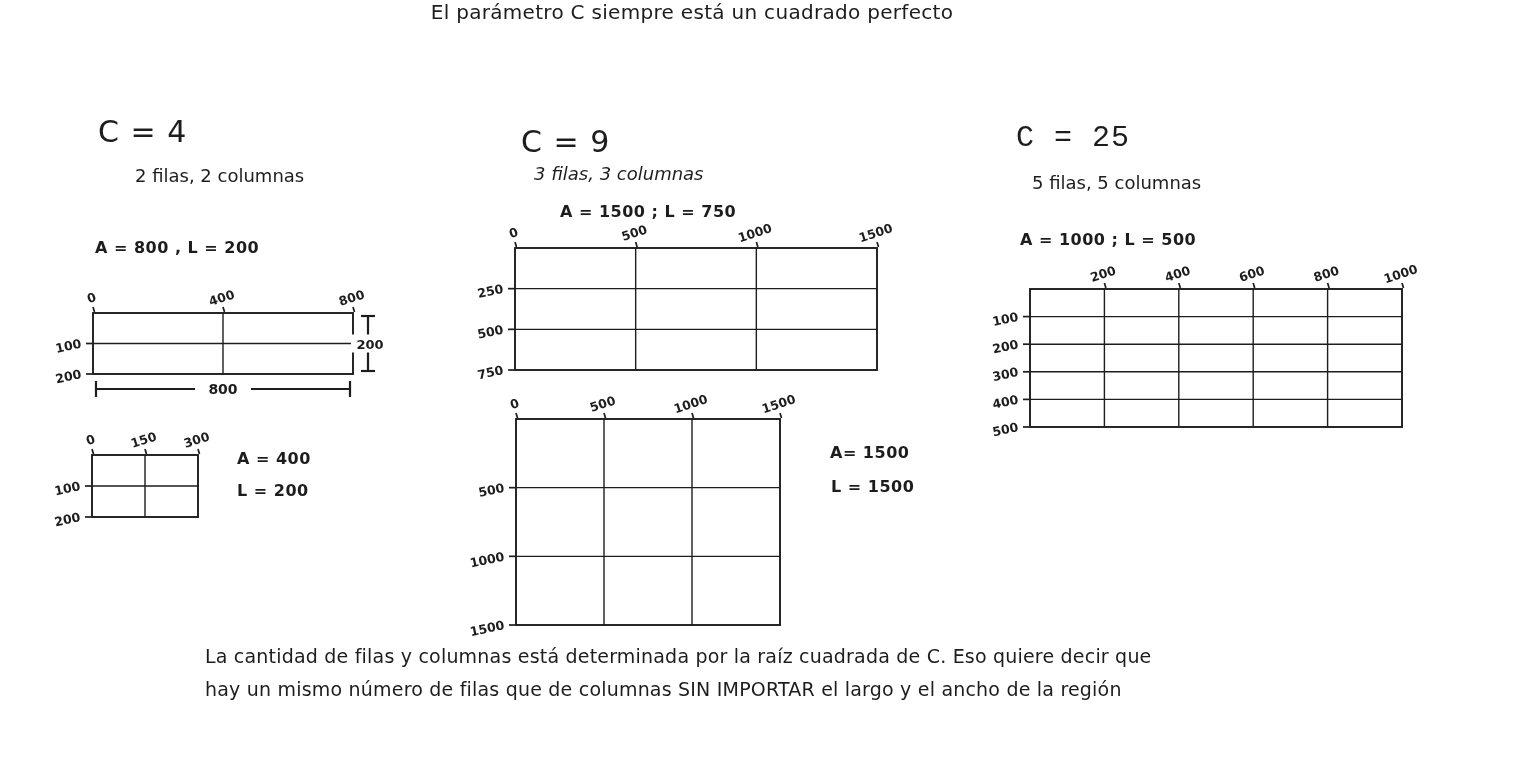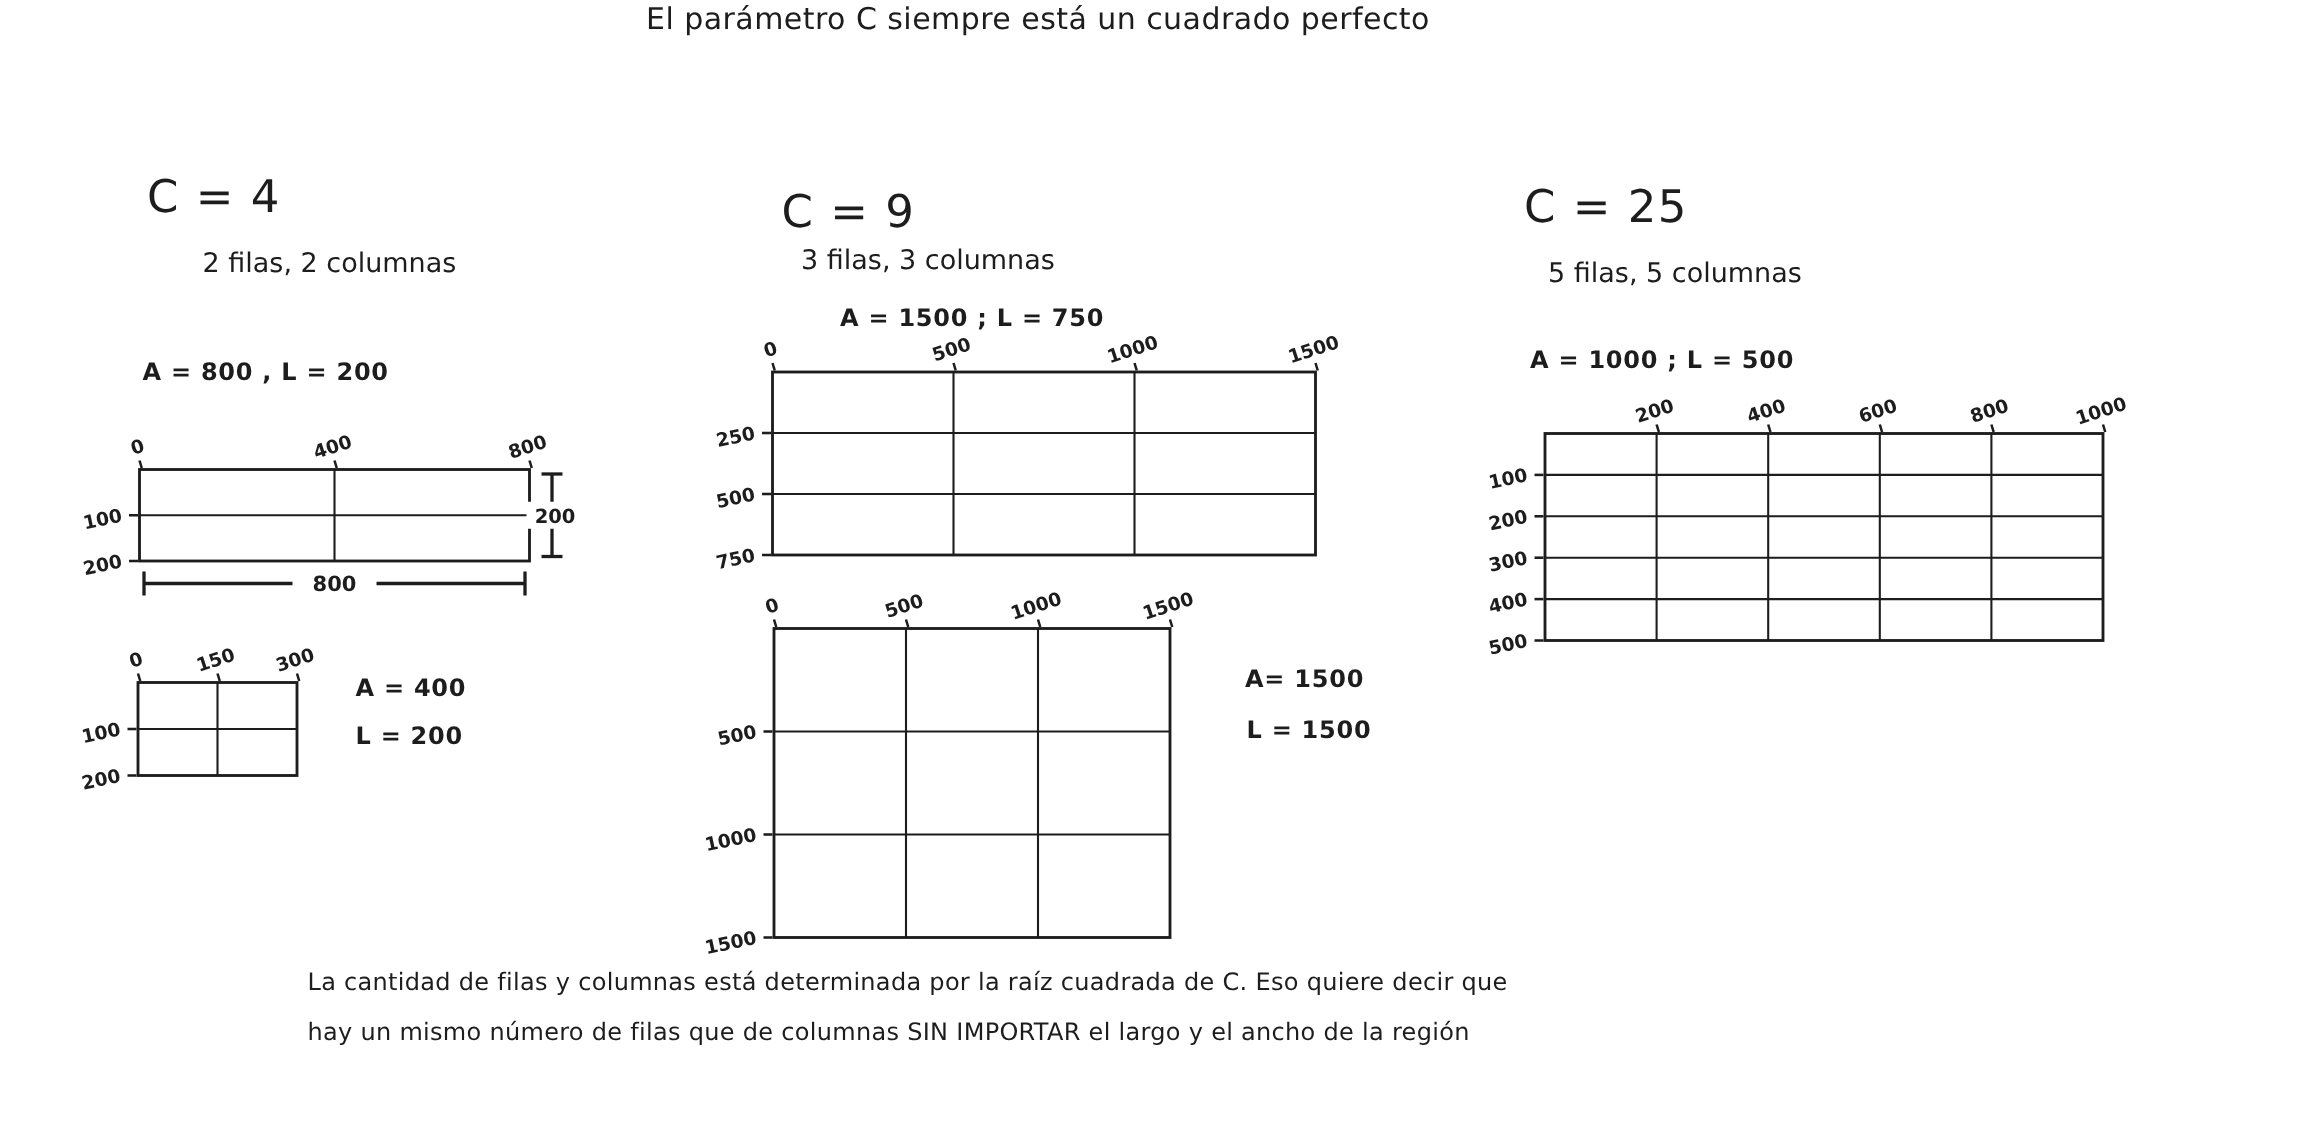--- a/index.html
+++ b/index.html
@@ -5,21 +5,21 @@
   html,body{margin:0;padding:0;}
   body{
     width:1532px;height:757px;background:#ffffff;position:relative;
     font-family:"DejaVu Sans",sans-serif;color:#1d1d1d;overflow:hidden;
   }
   .abs{position:absolute;white-space:nowrap;}
   .title{font-size:20px;letter-spacing:.3px;}
   .c-label{font-size:30px;letter-spacing:1px;}
   .dims-label{font-size:18px;}
   .params-label{font-size:16px;font-weight:700;letter-spacing:.5px;}
-  .footer-line{font-size:16px;letter-spacing:.2px;}
+  .footer-line{font-size:19px;letter-spacing:.2px;}
   .grid-host{position:absolute;}
   .grid-host svg{overflow:visible;display:block;}
 </style>
 </head>
 <body>
 
 <div class="abs title" style="left:0;top:38;width:1384px;text-align:center;">El parámetro C siempre está un cuadrado perfecto</div>
 
 <div class="abs c-label" style="left:98px;top:114px;">C = 4</div>
 <div class="abs dims-label" style="left:135px;top:165px;">2 filas, 2 columnas</div>
@@ -67,21 +67,21 @@
       <line x1="-7" y1="31" x2="-1" y2="31" stroke="#1d1d1d" stroke-width="1.7"></line>
       <text x="-11" y="35" text-anchor="end" transform="rotate(-12 -11 35)" font-size="12.5" font-weight="700" font-family="&quot;DejaVu Sans&quot;,sans-serif" fill="#1d1d1d">100</text>
       <line x1="-7" y1="62" x2="-1" y2="62" stroke="#1d1d1d" stroke-width="1.7"></line>
       <text x="-11" y="66" text-anchor="end" transform="rotate(-12 -11 66)" font-size="12.5" font-weight="700" font-family="&quot;DejaVu Sans&quot;,sans-serif" fill="#1d1d1d">200</text>
     </svg>
   </div>
 <div class="abs params-label" style="left:237px;top:449px;">A = 400</div>
 <div class="abs params-label" style="left:237px;top:481px;">L = 200</div>
 
 <div class="abs c-label" style="left:521px;top:124px;text-align:center;">C = 9</div>
-<div class="abs dims-label" style="left:534px;top:163px;">3 filas, 3 columnas</div>
+<div class="abs dims-label" style="left:534px;top:163px;font-style:italic;">3 filas, 3 columnas</div>
 <div class="abs params-label" style="left:560px;top:202px;">A = 1500 ;   L = 750</div>
 
 <div class="grid-host" style="left:515px;top:248px;width:362px;height:122px;">
     <svg width="362" height="122">
       <rect x="0" y="0" width="362" height="122" fill="none" stroke="#1d1d1d" stroke-width="1.9"></rect>
       <line x1="120.66666666666667" y1="0" x2="120.66666666666667" y2="122" stroke="#1d1d1d" stroke-width="1.4"></line>
       <line x1="241.33333333333334" y1="0" x2="241.33333333333334" y2="122" stroke="#1d1d1d" stroke-width="1.4"></line>
       <line x1="0" y1="40.666666666666664" x2="362" y2="40.666666666666664" stroke="#1d1d1d" stroke-width="1.4"></line>
       <line x1="0" y1="81.33333333333333" x2="362" y2="81.33333333333333" stroke="#1d1d1d" stroke-width="1.4"></line>
       <line x1="0" y1="-6" x2="1.5" y2="-1" stroke="#1d1d1d" stroke-width="1.7"></line>
@@ -120,21 +120,21 @@
       <text x="-11" y="72.66666666666667" text-anchor="end" transform="rotate(-12 -11 72.66666666666667)" font-size="12.5" font-weight="700" font-family="&quot;DejaVu Sans&quot;,sans-serif" fill="#1d1d1d">500</text>
       <line x1="-7" y1="137.33333333333334" x2="-1" y2="137.33333333333334" stroke="#1d1d1d" stroke-width="1.7"></line>
       <text x="-11" y="141.33333333333334" text-anchor="end" transform="rotate(-12 -11 141.33333333333334)" font-size="12.5" font-weight="700" font-family="&quot;DejaVu Sans&quot;,sans-serif" fill="#1d1d1d">1000</text>
       <line x1="-7" y1="206" x2="-1" y2="206" stroke="#1d1d1d" stroke-width="1.7"></line>
       <text x="-11" y="210" text-anchor="end" transform="rotate(-12 -11 210)" font-size="12.5" font-weight="700" font-family="&quot;DejaVu Sans&quot;,sans-serif" fill="#1d1d1d">1500</text>
     </svg>
   </div>
 <div class="abs params-label" style="left:830px;top:443px;">A= 1500</div>
 <div class="abs params-label" style="left:831px;top:477px;">L = 1500</div>
 
-<div class="abs c-label" style="left:1016px;top:121px;">C = 25</div>
+<div class="abs c-label" style="left:1016px;top:121px;font-family:Liberation Mono, monospace;">C = 25</div>
 <div class="abs dims-label" style="left:1032px;top:172px;">5 filas, 5 columnas</div>
 <div class="abs params-label" style="left:1020px;top:230px;">A = 1000   ;   L = 500</div>
 
 <div class="grid-host" style="left:1030px;top:289px;width:372px;height:138px;">
     <svg width="372" height="138">
       <rect x="0" y="0" width="372" height="138" fill="none" stroke="#1d1d1d" stroke-width="1.9"></rect>
       <line x1="74.4" y1="0" x2="74.4" y2="138" stroke="#1d1d1d" stroke-width="1.4"></line>
       <line x1="148.8" y1="0" x2="148.8" y2="138" stroke="#1d1d1d" stroke-width="1.4"></line>
       <line x1="223.2" y1="0" x2="223.2" y2="138" stroke="#1d1d1d" stroke-width="1.4"></line>
       <line x1="297.6" y1="0" x2="297.6" y2="138" stroke="#1d1d1d" stroke-width="1.4"></line>

